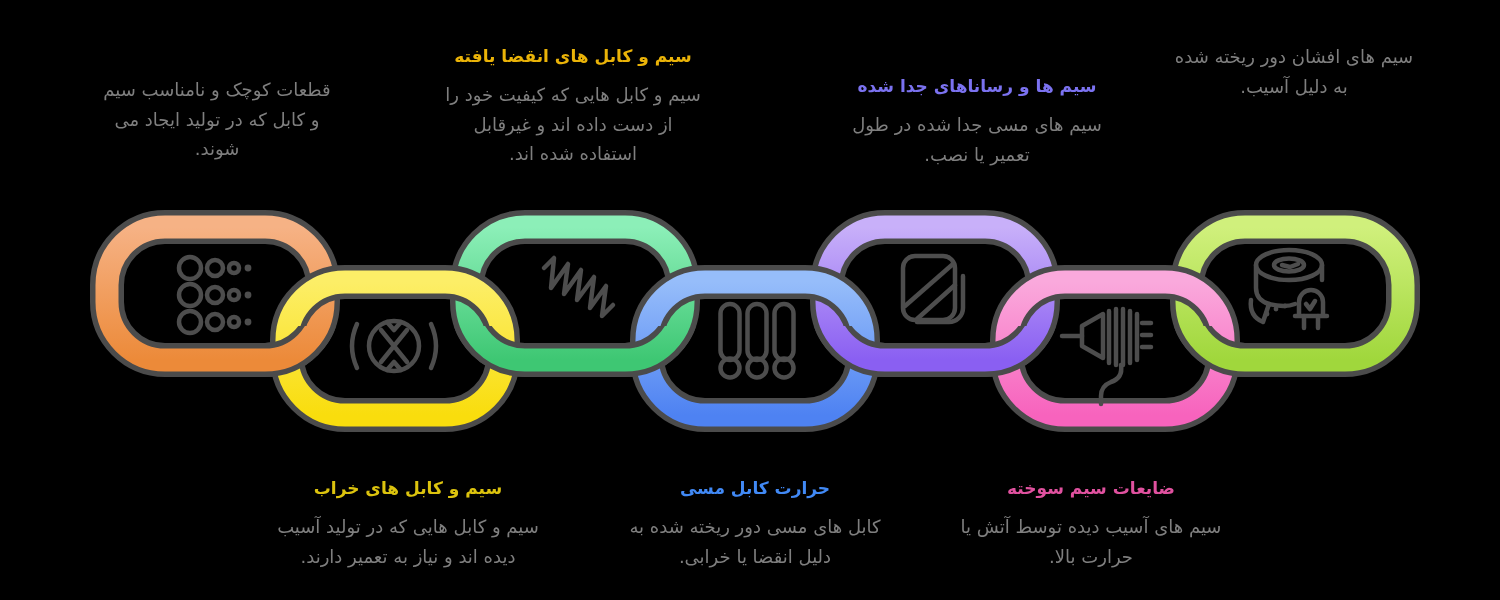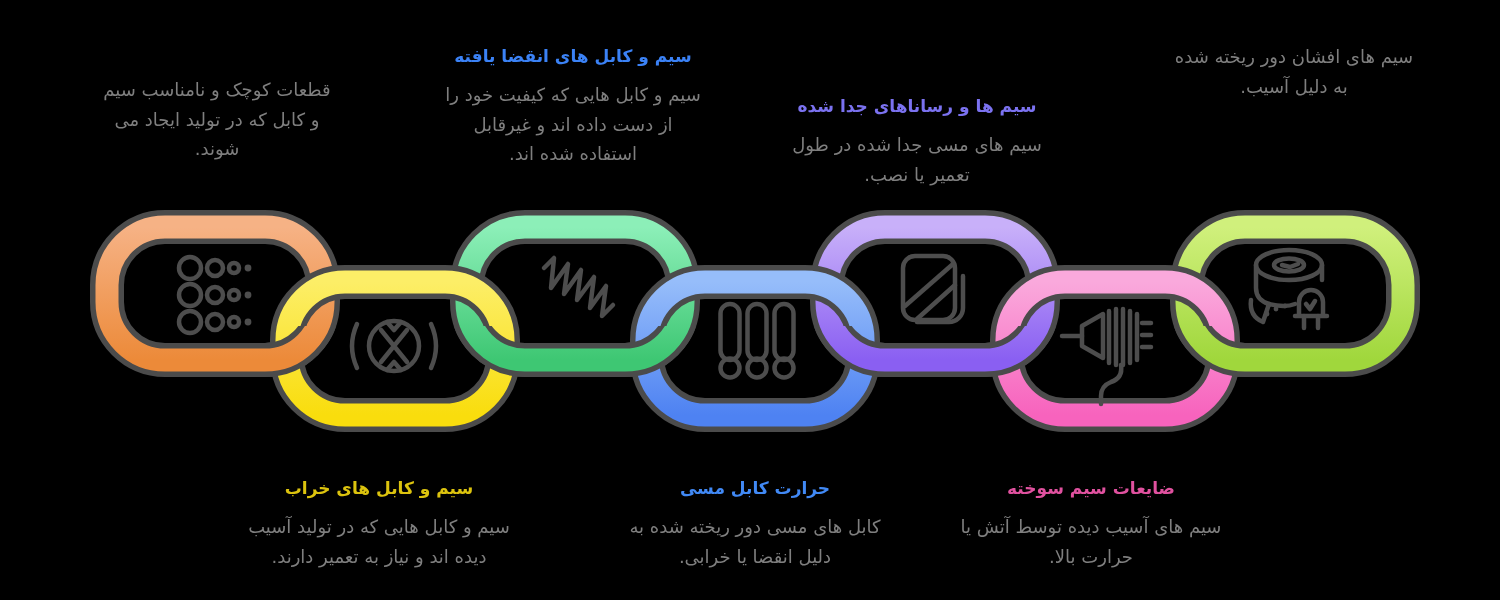--- a/index.html
+++ b/index.html
@@ -210,34 +210,34 @@
       <path class="ic" stroke-width="3.6" d="M 13,14 L 17,19 L 22,11"></path>
       <path class="ic" d="M 11,26 V 38 M 25,26 V 38"></path>
     </g>
   </svg>
 
   <div class="label" style="left:97px;top:75px;width:240px;">
     <p class="dsc">قطعات کوچک و نامناسب سیم و کابل که در تولید ایجاد می شوند.</p>
   </div>
 
   <div class="label" style="left:443px;top:45px;width:260px;">
-    <h3 class="ttl" style="color: #3b82f6;">سیم و کابل های انقضا یافته</h3>
+    <h3 class="ttl" style="color: #eab308;">سیم و کابل های انقضا یافته</h3>
     <p class="dsc">سیم و کابل هایی که کیفیت خود را از دست داده اند و غیرقابل استفاده شده اند.</p>
   </div>
 
-  <div class="label" style="left:792px;top:75px;width:250px;margin-top:20px;">
+  <div class="label" style="left:852px;top:75px;width:250px;">
     <h3 class="ttl" style="color: rgb(123, 114, 240);">سیم ها و رساناهای جدا شده</h3>
     <p class="dsc">سیم های مسی جدا شده در طول تعمیر یا نصب.</p>
   </div>
 
   <div class="label" style="left:1169px;top:42px;width:250px;">
     <p class="dsc">سیم های افشان دور ریخته شده به دلیل آسیب.</p>
   </div>
 
-  <div class="label" style="left:239px;top:477px;width:280px;">
+  <div class="label" style="left:268px;top:477px;width:280px;">
     <h3 class="ttl" style="color: rgb(220, 195, 14);">سیم و کابل های خراب</h3>
     <p class="dsc">سیم و کابل هایی که در تولید آسیب دیده اند و نیاز به تعمیر دارند.</p>
   </div>
 
   <div class="label" style="left:620px;top:477px;width:270px;">
     <h3 class="ttl" style="color: rgb(65, 137, 245);">حرارت کابل مسی</h3>
     <p class="dsc">کابل های مسی دور ریخته شده به دلیل انقضا یا خرابی.</p>
   </div>
 
   <div class="label" style="left:956px;top:477px;width:270px;">

